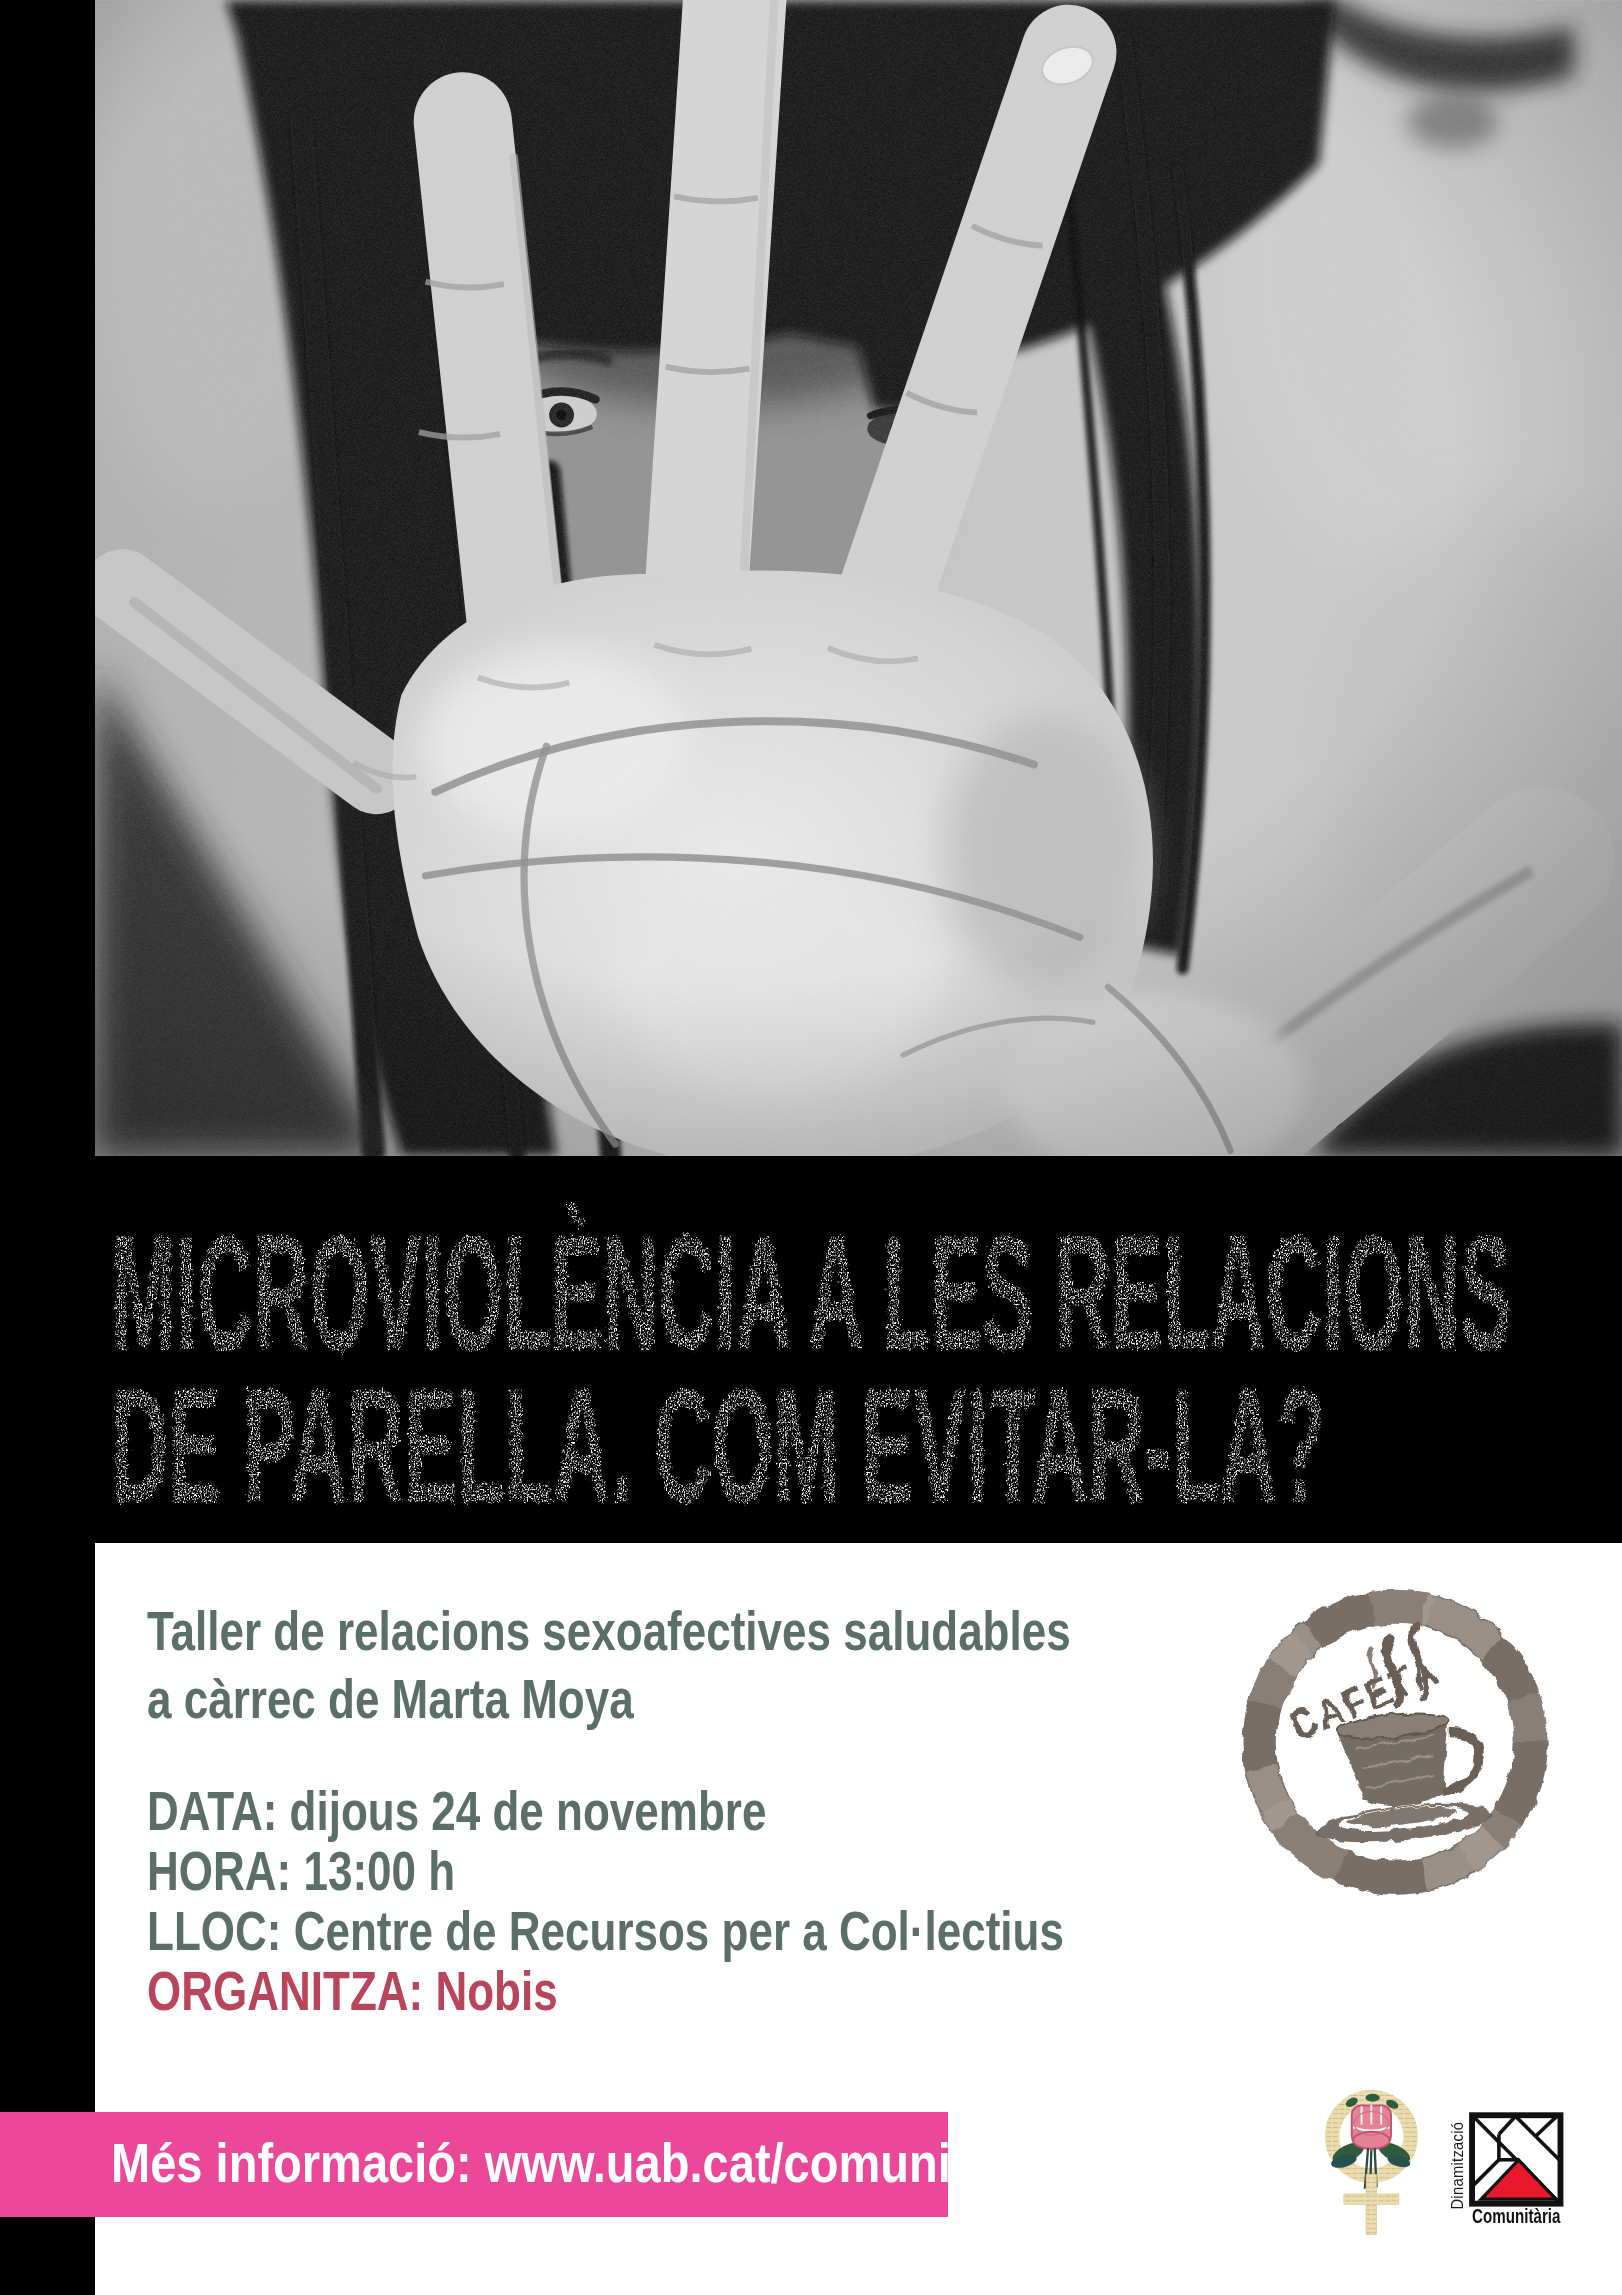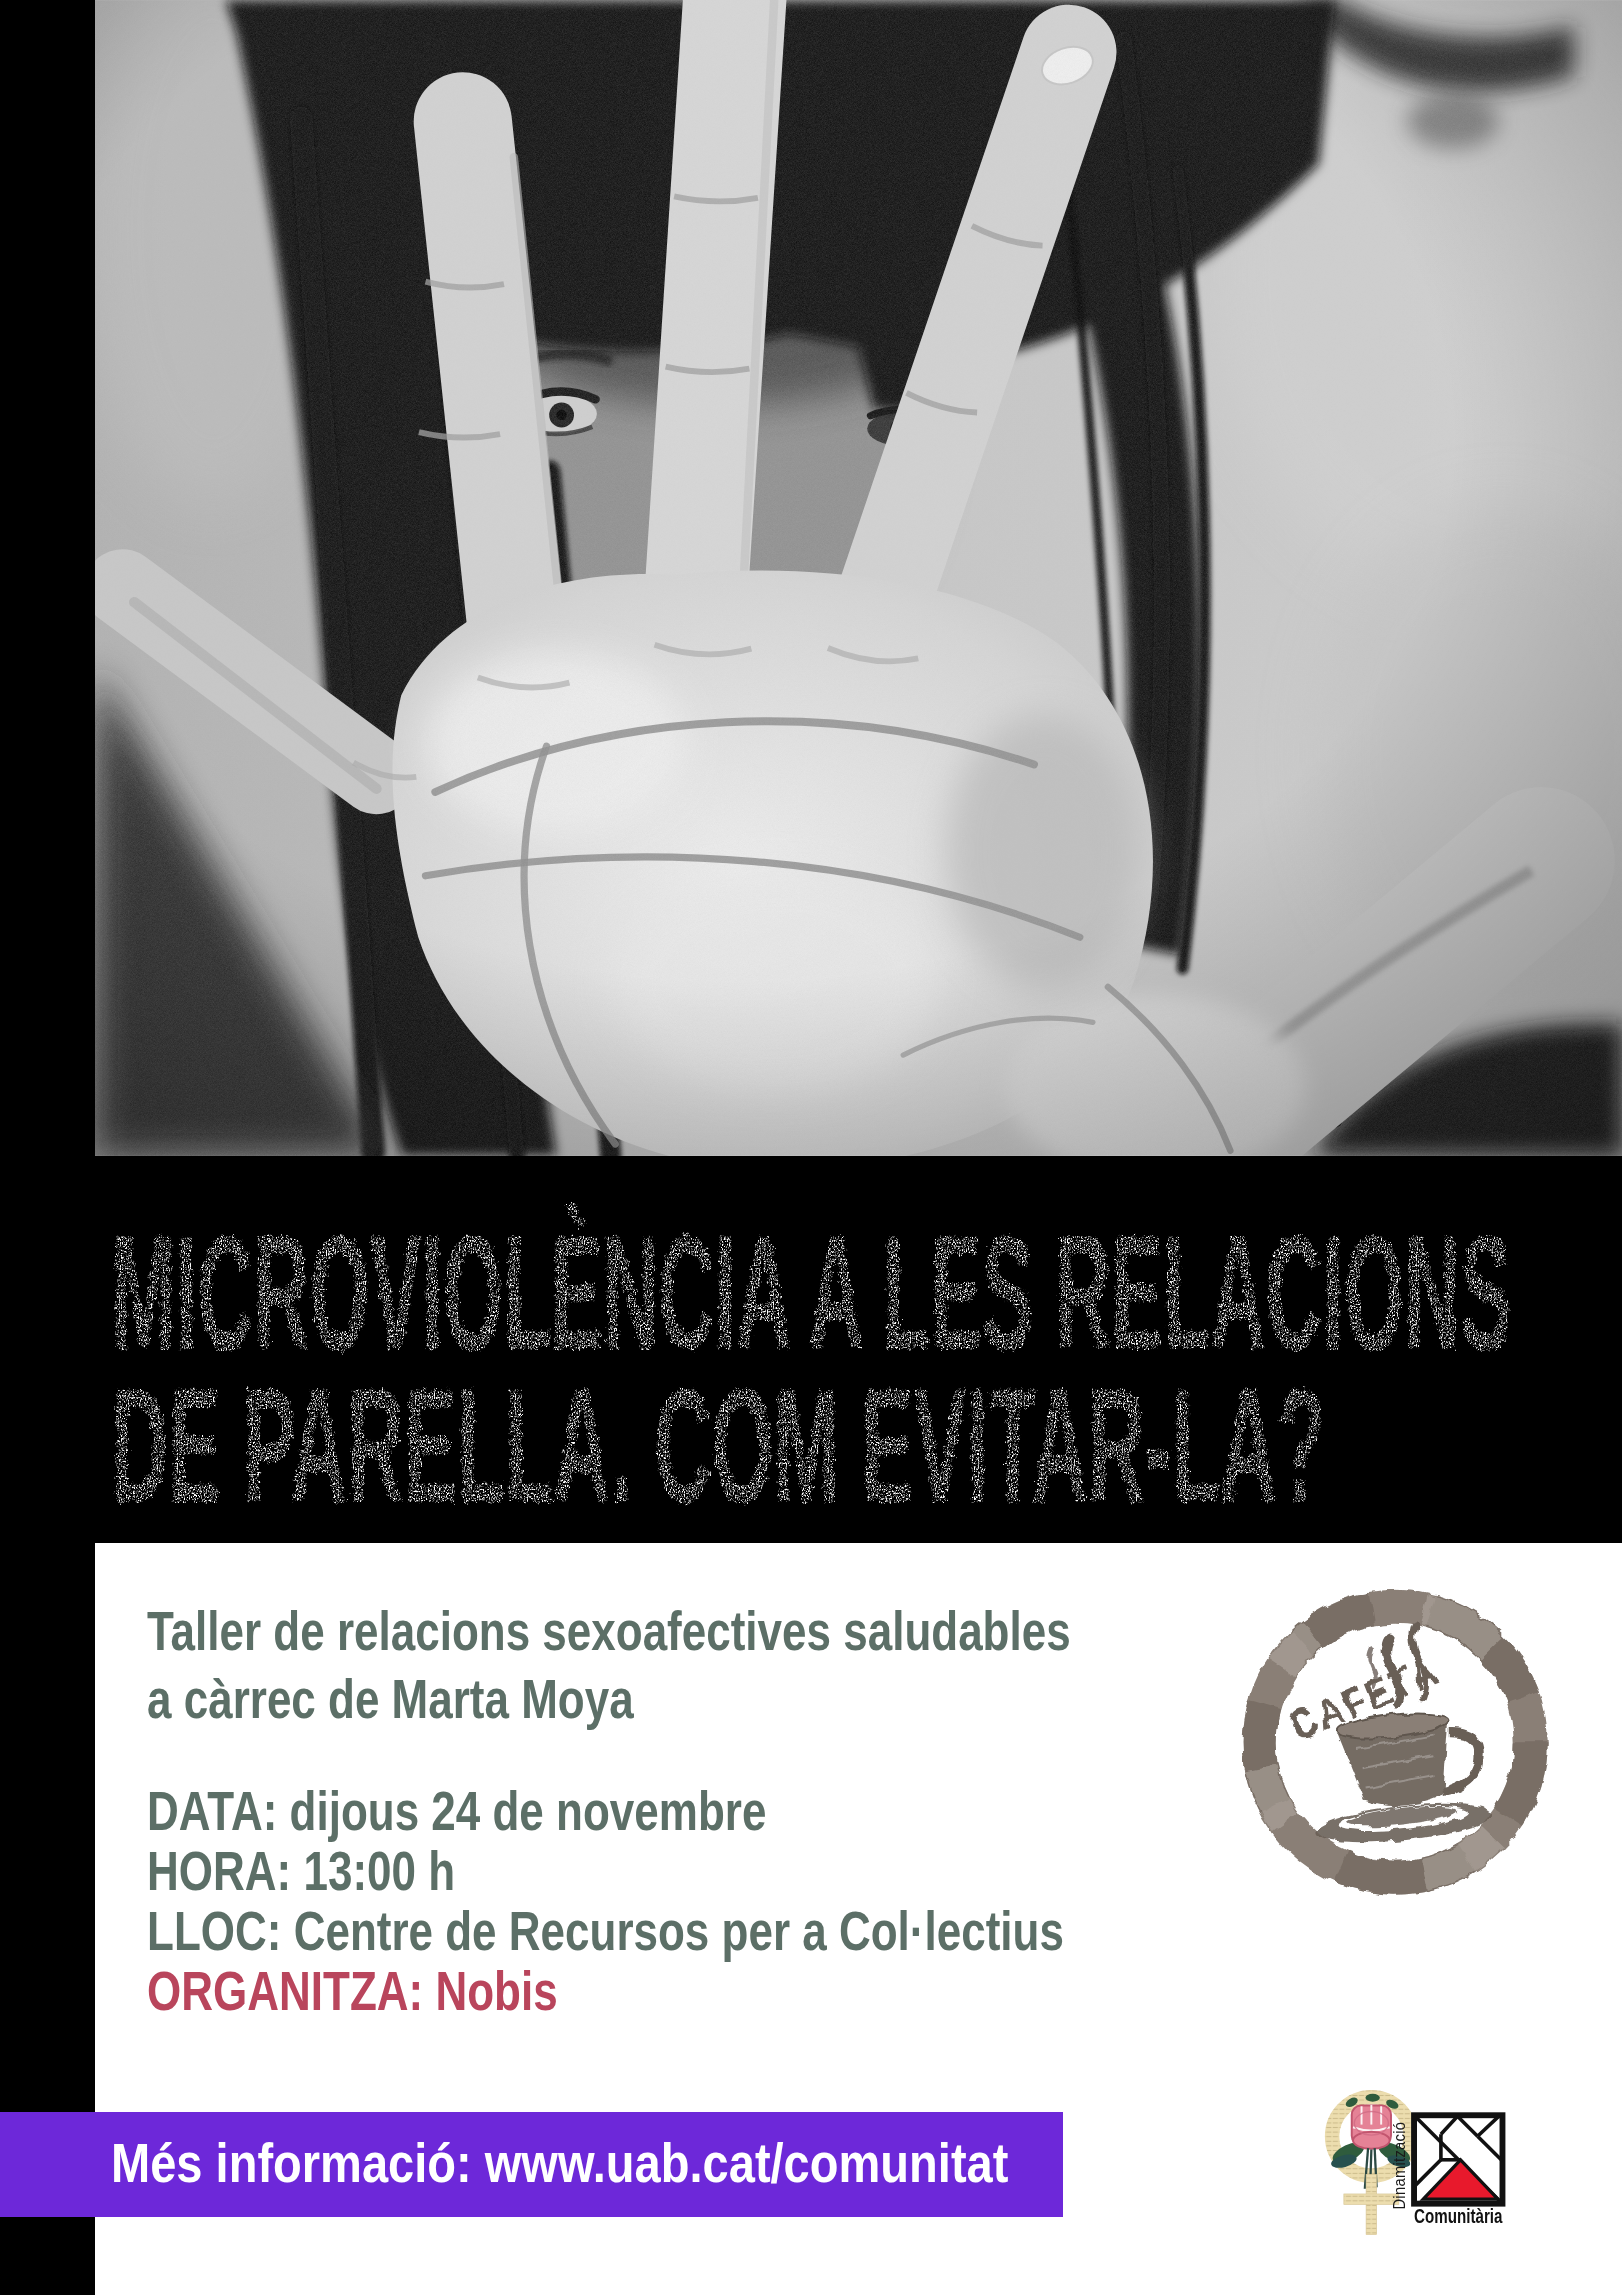--- a/index.html
+++ b/index.html
@@ -17,28 +17,28 @@
     color:var(--text-green,#5c6f67);font-weight:bold;font-size:55px;line-height:68px;
     transform:scaleX(.8);transform-origin:0 0;white-space:nowrap;
   }
   .details{
     position:absolute;left:147px;top:1781px;
     color:var(--text-green,#5c6f67);font-weight:bold;font-size:55px;line-height:60px;
     transform:scaleX(.8);transform-origin:0 0;white-space:nowrap;
   }
   .details .org{color:var(--accent-red,#b9455c);}
   .stamp{position:absolute;left:1240px;top:1589px;width:311px;height:311px;}
-  .info-bar{position:absolute;left:0;top:2112px;width:1063px;height:105px;background:#6d28d9;}
+  .info-bar{position:absolute;left:0;top:2112px;width:948px;height:105px;background:#ec4899;}
   .info-bar .txt{
     position:absolute;left:111px;top:50%;
     transform:translateY(-54%) scaleX(.84);transform-origin:0 50%;
     color:#fff;font-weight:bold;font-size:56px;white-space:nowrap;
   }
   .fem-logo{position:absolute;left:1319px;top:2084px;width:108px;height:154px;}
-  .din-logo{position:absolute;left:1380px;top:2110px;width:131px;height:121px;}
+  .din-logo{position:absolute;left:1438px;top:2110px;width:131px;height:121px;}
   svg text{font-family:"Liberation Sans",sans-serif;}
 </style>
 </head>
 <body>
 
 <div class="left-strip"></div>
 
 <div class="photo">
   <svg viewBox="0 0 2335 1766" aria-hidden="true">
     <defs>

